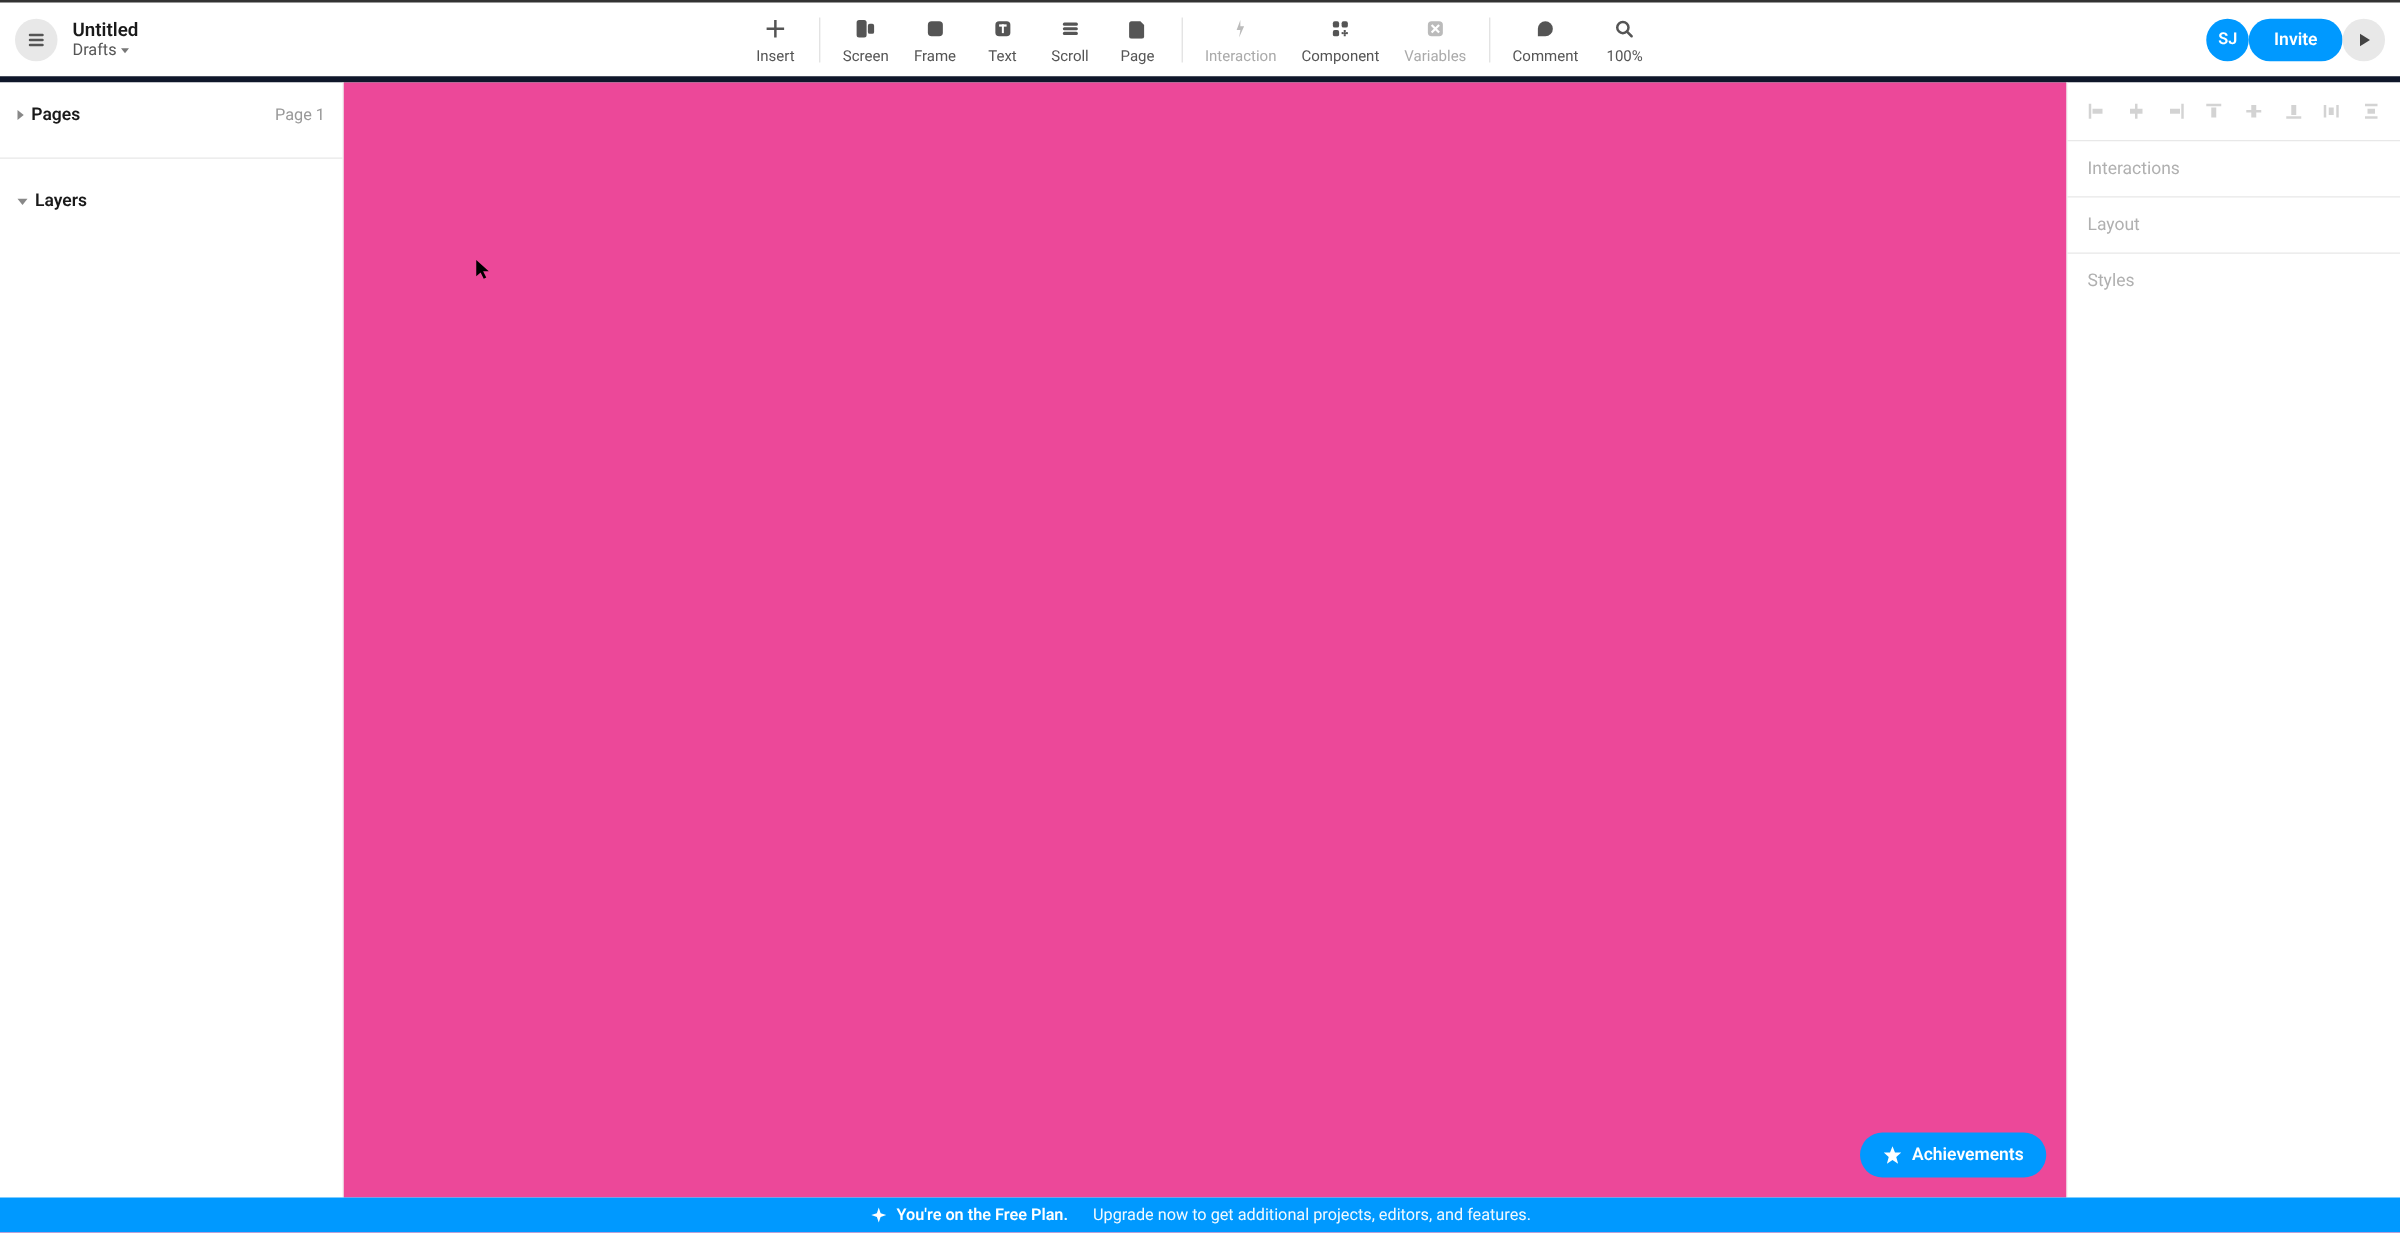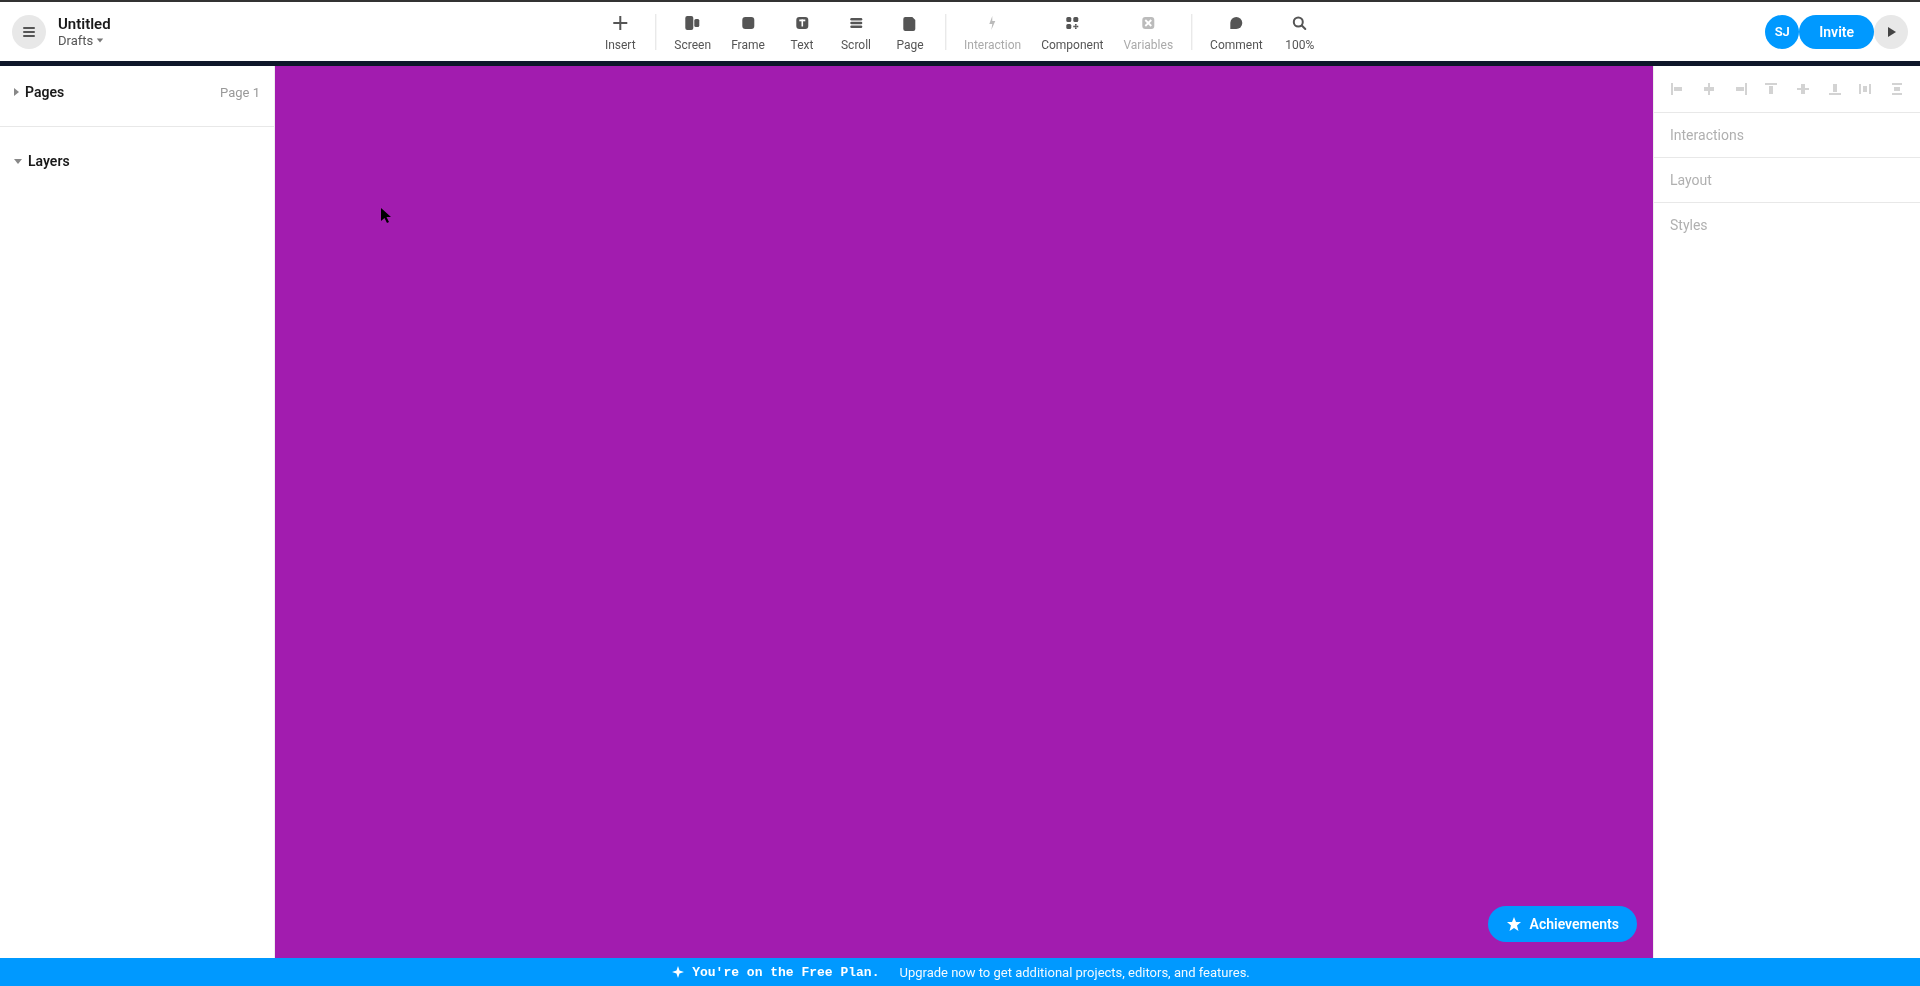--- a/index.html
+++ b/index.html
@@ -214,21 +214,21 @@
       flex: 1;
       min-height: 300px;
     }
     
     .assets-section {
       border-top: 1px solid #e8e8e8;
     }
     
     .canvas {
       flex: 1;
-      background: #a21caf;
+      background: #ec4899;
       position: relative;
     }
     
     .cursor-pointer {
       position: absolute;
       left: 105px;
       top: 141px;
     }
     
     .right-panel {
@@ -293,21 +293,20 @@
       gap: 6px;
       font-size: 13px;
       position: absolute;
       bottom: 0;
       left: 0;
       right: 0;
     }
     
     .banner-bold {
       font-weight: 600;
-      font-family: Liberation Mono, monospace;
     }
     
     .banner-regular {
       opacity: 0.95;
       margin-left: 14px;
     }
     
     .tri-right {
       width: 0; height: 0;
       border-top: 4px solid transparent;

